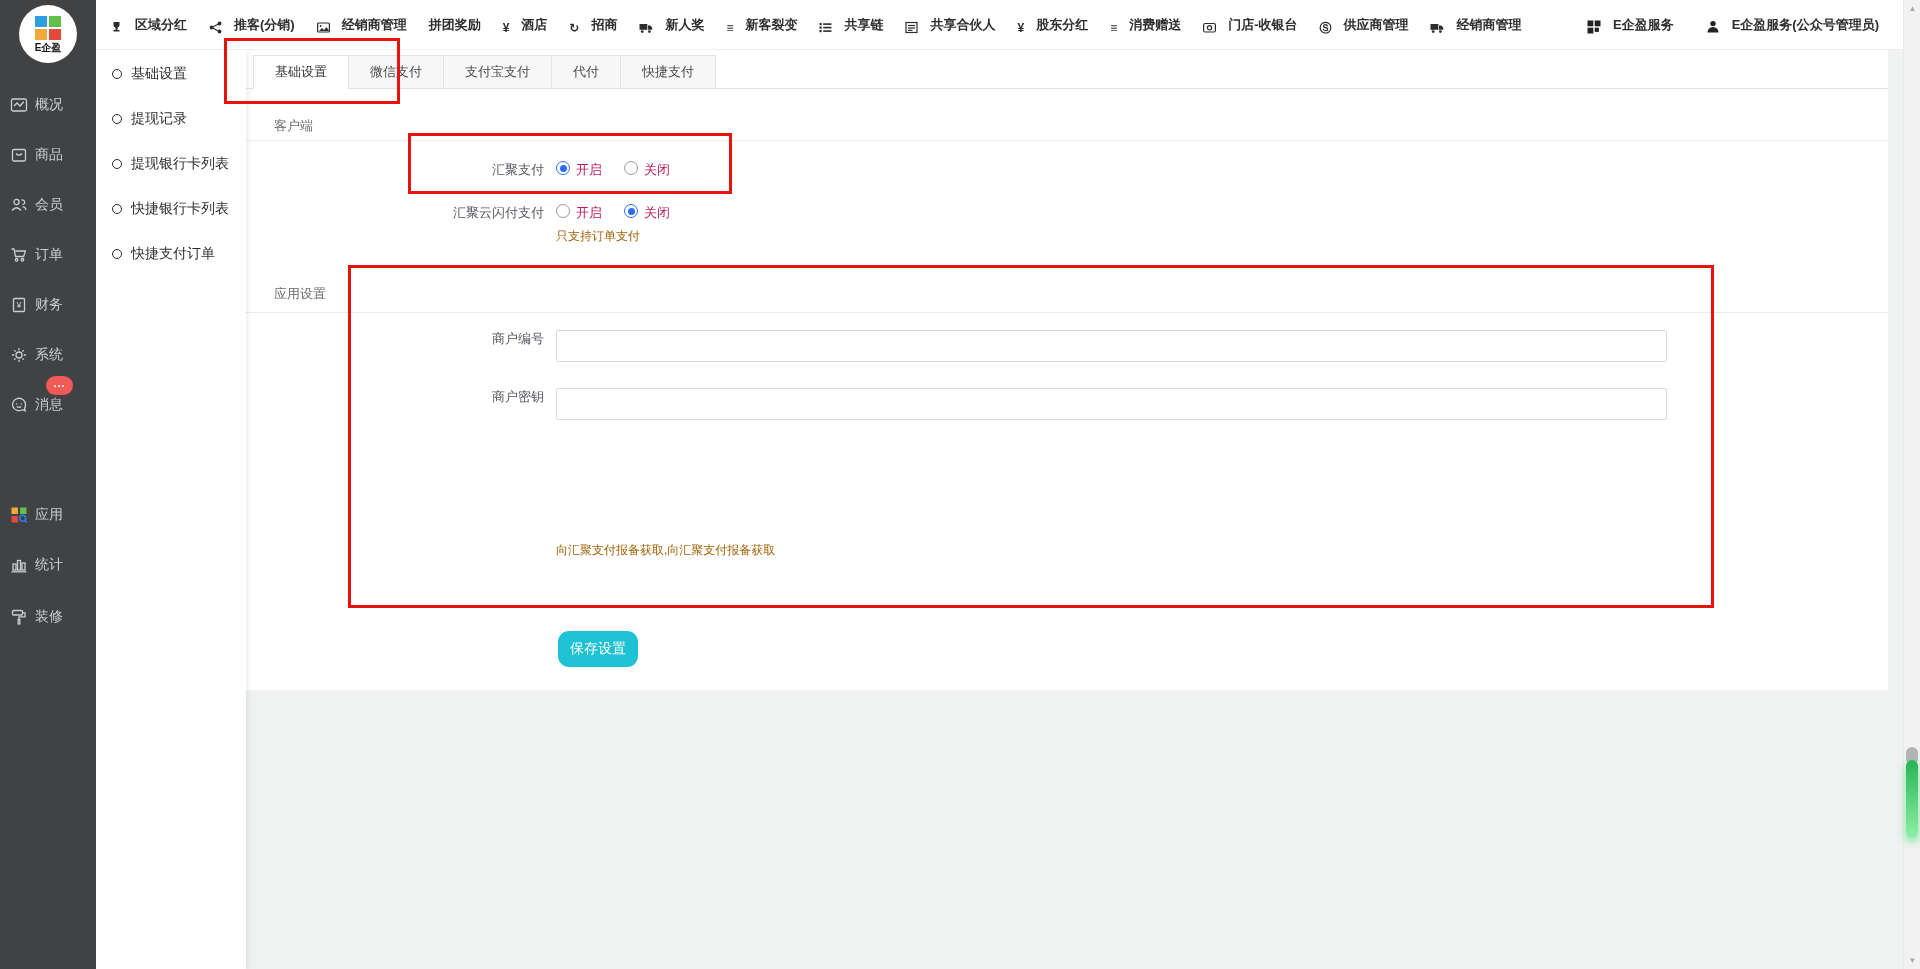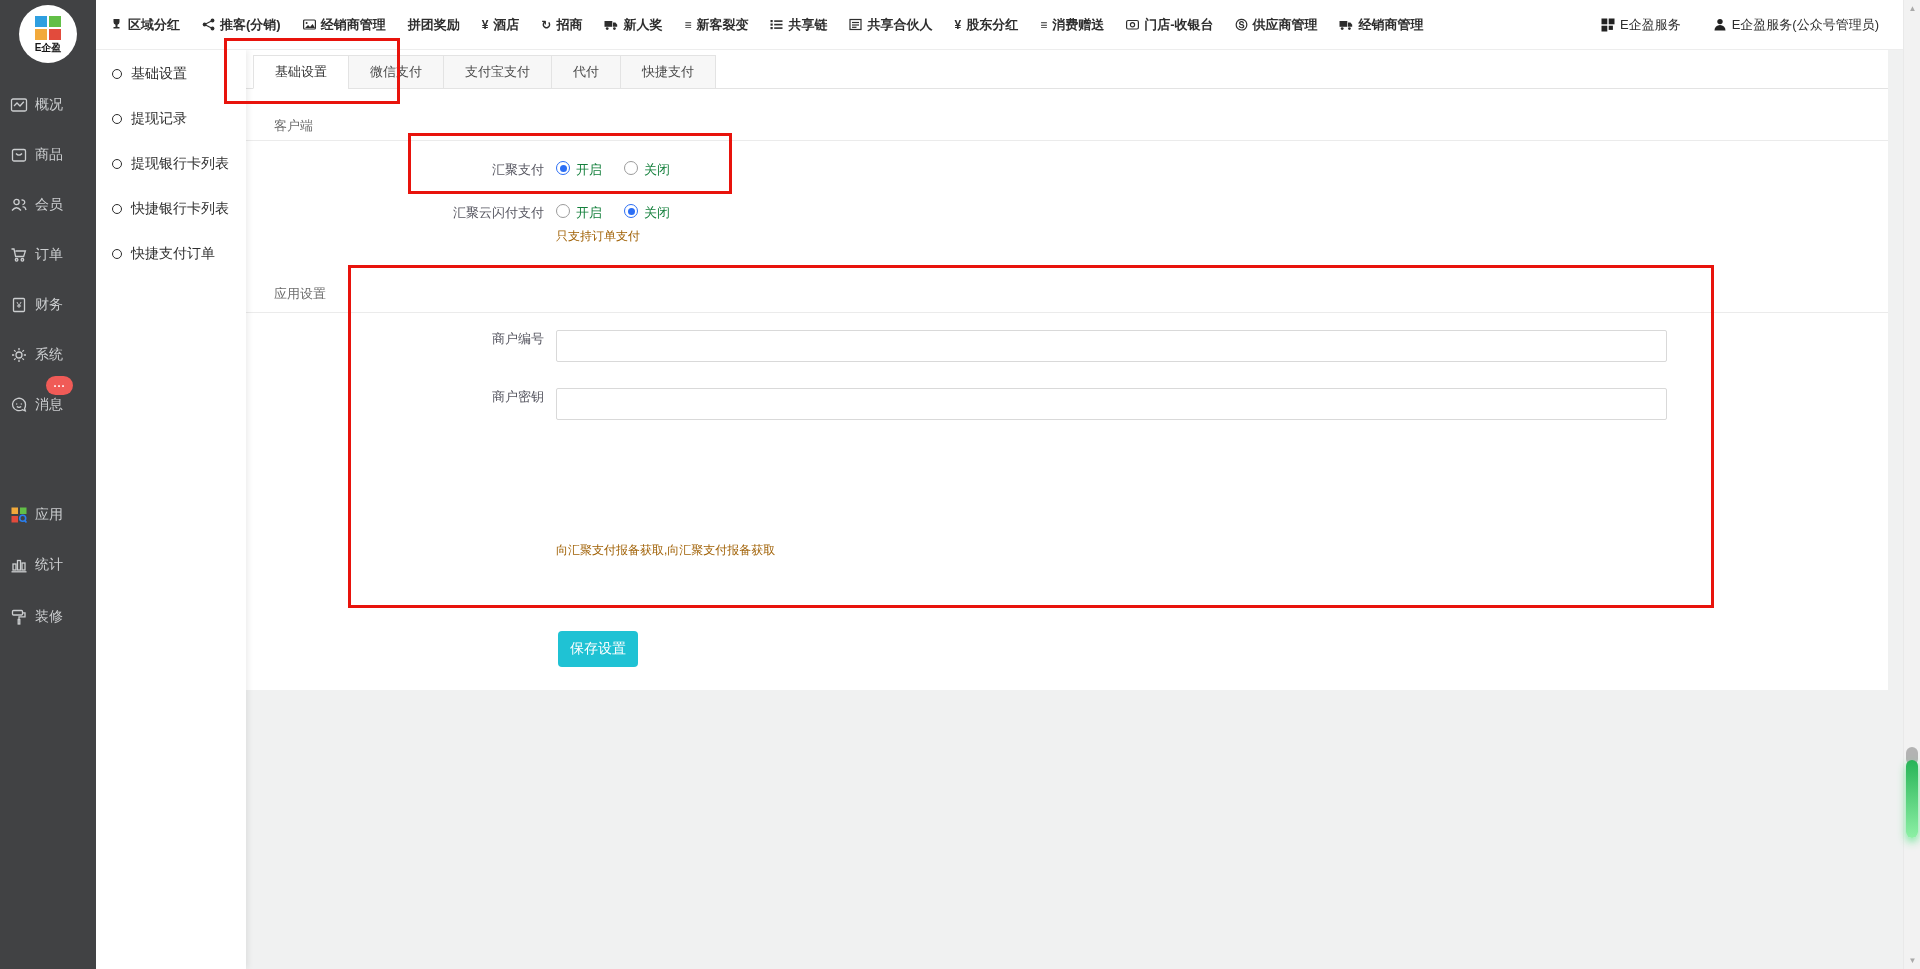--- a/index.html
+++ b/index.html
@@ -16,24 +16,24 @@
   .side-item{position:absolute;left:0;width:96px;height:26px;display:flex;align-items:center;gap:7px;
              padding-left:10px;color:#ccced0;font-size:14px;cursor:pointer}
   .side-item svg{flex:0 0 auto}
   .msg-badge{position:absolute;left:46px;top:376px;min-width:27px;height:19px;border-radius:10px;background:#f05b57;
              color:#fff;font-size:11px;font-weight:bold;text-align:center;line-height:14px;z-index:6;letter-spacing:1px}
 
   
   .topbar{position:absolute;left:96px;top:0;width:1807px;height:50px;background:#fff;border-bottom:1px solid #ededed;
           display:flex;align-items:center;justify-content:space-between;padding:0 24px 0 14px;z-index:4}
   .topnav{display:flex;align-items:center;gap:22px}
-  .nav-item{display:flex;align-items:center;gap:5px;font-size:13px;font-weight:bold;color:#2e2e2e;white-space:nowrap;cursor:pointer}
+  .nav-item{display:flex;align-items:flex-end;gap:12px;font-size:13px;font-weight:bold;color:#2e2e2e;white-space:nowrap;cursor:pointer}
   .nav-item .glyph{font-size:12px;font-weight:bold;color:#2e2e2e;line-height:1}
   .topbar-right{display:flex;align-items:center;gap:32px}
-  .topbar-right .nav-item{font-weight:normal;font-size:13px;color:#2e2e2e}
+  .topbar-right .nav-item{font-weight:bold;font-size:13px;color:#2e2e2e}
 
   
   .submenu{position:absolute;left:96px;top:50px;width:150px;height:919px;background:#fff;
            box-shadow:2px 0 6px rgba(0,0,0,.08);z-index:3;padding-top:1px}
   .submenu-item{display:flex;align-items:center;gap:9px;height:45px;padding-left:16px;font-size:14px;color:#2f2f2f;cursor:pointer}
   .ring{width:10px;height:10px;border:1.6px solid #2c2c2c;border-radius:50%;flex:0 0 auto}
 
   
   .panel{position:absolute;left:246px;top:50px;width:1642px;height:640px;background:#fff;z-index:1}
   .tabbar{position:absolute;left:0;top:5px;right:0;height:34px;border-bottom:1px solid #e3e3e3;display:flex;padding-left:7px}
@@ -41,26 +41,26 @@
        border:1px solid #e3e3e3;margin-right:-1px;cursor:pointer}
   .tab.active{background:#fff;border-bottom:1px solid #fff;color:#333}
   .section-title{position:absolute;left:28px;font-size:13px;color:#6d6d6d}
   .divider{position:absolute;left:0;right:0;height:1px;background:#ebebeb}
   .row{position:absolute;left:0;right:0;display:flex;align-items:flex-start}
   .flabel{width:298px;text-align:right;font-size:13px;color:#565660;flex:0 0 auto;margin-right:12px;white-space:nowrap}
   .radio{width:14px;height:14px;border-radius:50%;border:1.5px solid #9b9b9b;background:#fff;position:relative;flex:0 0 auto;cursor:pointer}
   .radio.checked{border-color:#2b6ef5}
   .radio.checked::after{content:"";position:absolute;left:50%;top:50%;width:7px;height:7px;margin:-3.5px 0 0 -3.5px;
                         border-radius:50%;background:#2b6ef5}
-  .radio-label{font-size:13px;color:#15803d;margin:0 22px 0 6px}
+  .radio-label{font-size:13px;color:#be185d;margin:0 22px 0 6px}
   .helper{position:absolute;left:310px;font-size:12px;color:#a16207}
   .tinput{width:1111px;height:32px;border:1px solid #d9d9d9;border-radius:2px;background:#fff;outline:none;
           padding:0 8px;font-size:13px;color:#333;font-family:inherit}
   .save-btn{position:absolute;left:312px;top:581px;width:80px;height:36px;background:#1fc2d4;color:#fff;border:none;
-            border-radius:4px;font-size:14px;cursor:pointer;font-family:inherit}
+            border-radius:11px;font-size:14px;cursor:pointer;font-family:inherit}
 
   
   .ann{position:absolute;border:3px solid #e8130c;z-index:20;pointer-events:none}
   #ann1{left:224px;top:38px;width:176px;height:66px}
   #ann2{left:408px;top:133px;width:324px;height:61px}
   #ann3{left:348px;top:265px;width:1366px;height:343px}
 
   
   .scrollbar{position:absolute;left:1903px;top:0;width:17px;height:969px;background:#f2f2f2;border-left:1px solid #e9e9e9;z-index:6}
   .sb-arrow{position:absolute;left:0;width:17px;text-align:center;color:#a9a9a9;font-size:8px;cursor:pointer}

